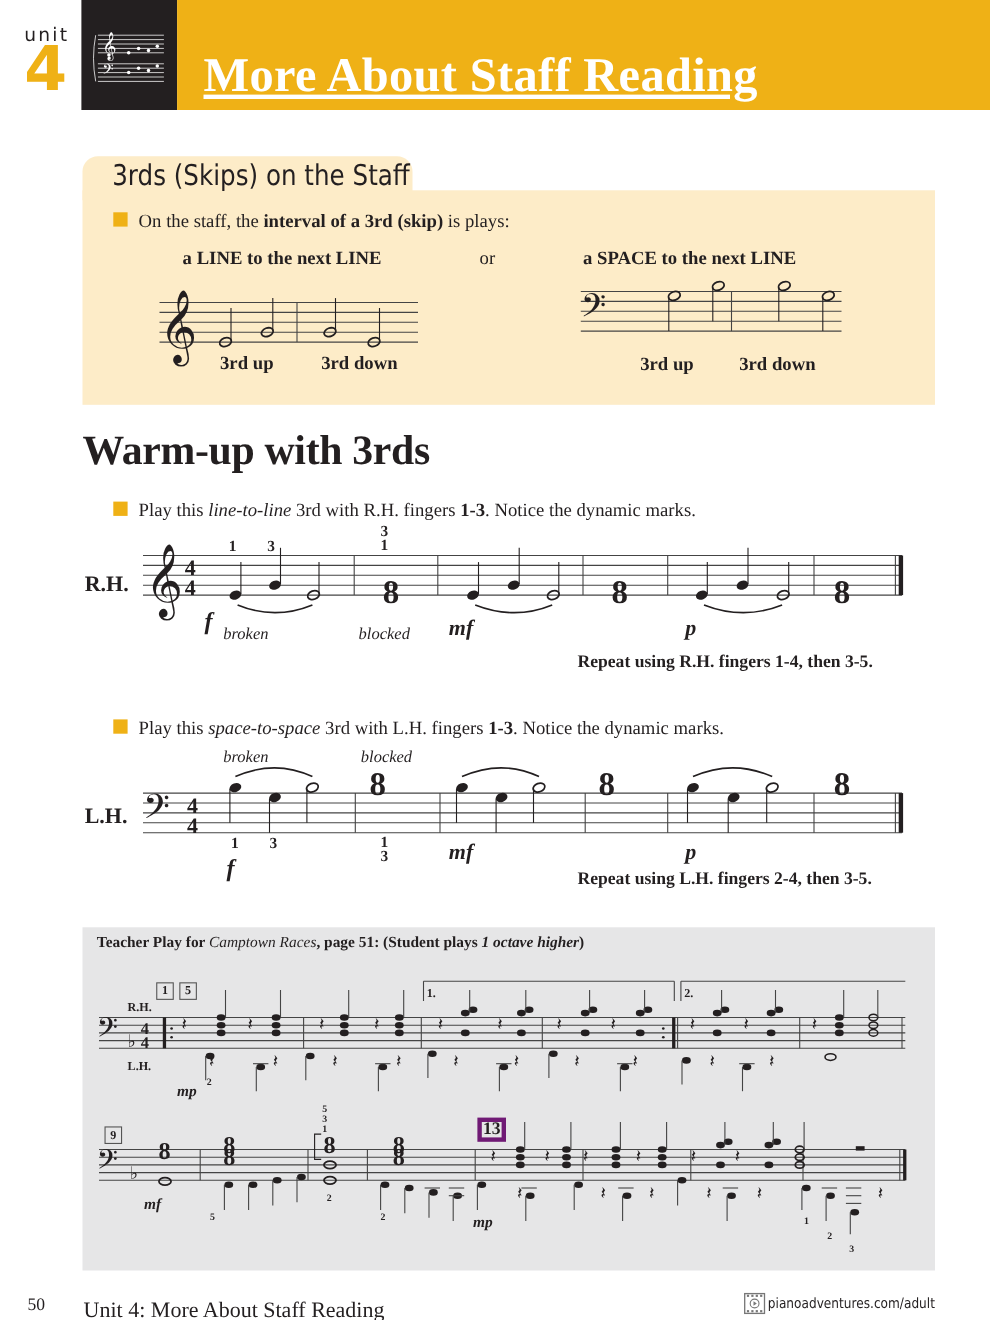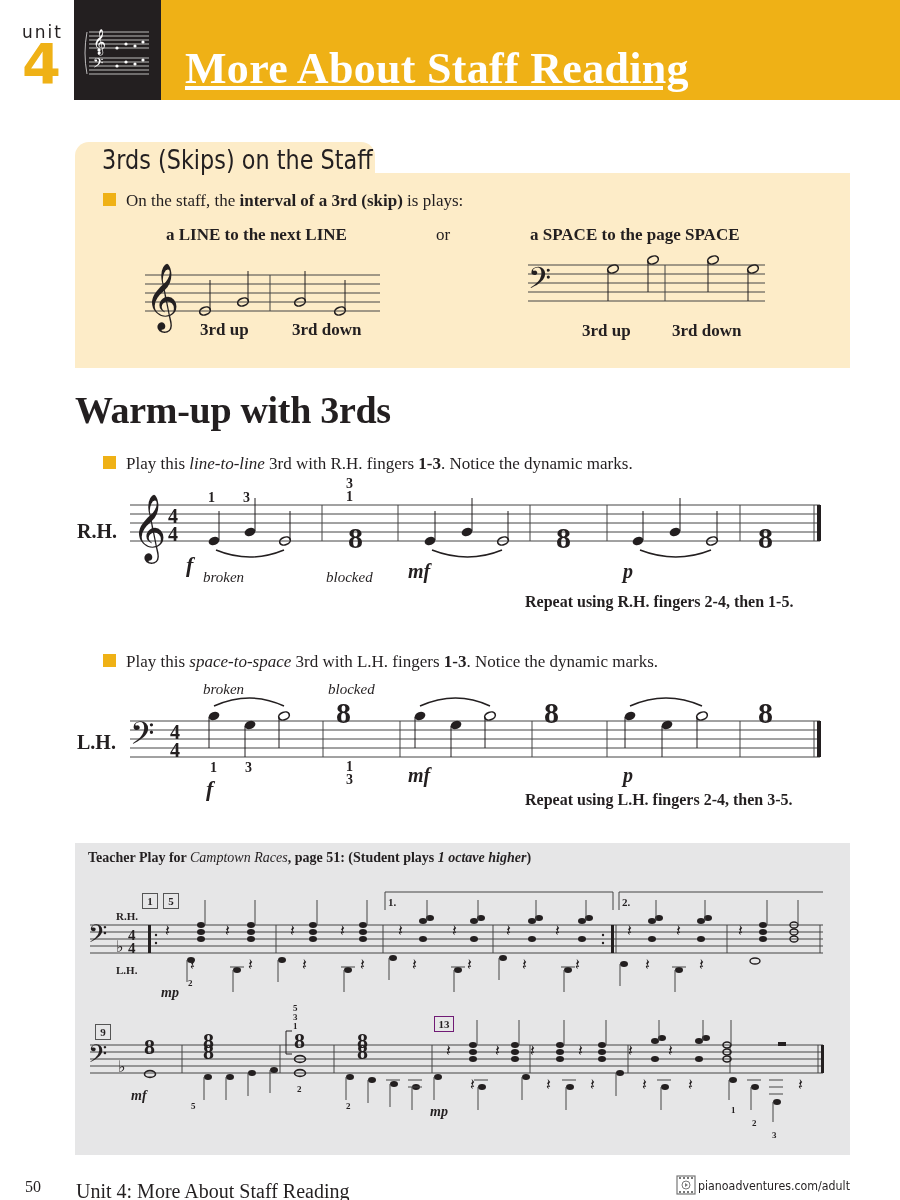--- a/index.html
+++ b/index.html
@@ -65,21 +65,21 @@
 
 <div class="abs box3rds"></div>
 <div class="abs tab"></div>
 <div class="abs tab-title">3rds (Skips) on the Staff</div>
 
 <div class="abs txt" style="left:103px;top:191px;">
   <span class="bullet" style="margin-right:10px;"></span><span>On the staff, the </span><span class="bold">interval of a 3rd (skip)</span><span> is plays:</span>
 </div>
 <div class="abs txt bold" style="left:166px;top:225px;">a LINE to the next LINE</div>
 <div class="abs txt" style="left:436px;top:225px;">or</div>
-<div class="abs txt bold" style="left:530px;top:225px;">a SPACE to the page SPACE</div>
+<div class="abs txt bold" style="left:530px;top:225px;">a SPACE to the next LINE</div>
 
 <svg style="left:140px;top:250px;" width="250" height="80" viewBox="0 0 250 80">
   <g stroke="#444" stroke-width="1">
     <line x1="5" y1="25" x2="240" y2="25"></line>
       <line x1="5" y1="34" x2="240" y2="34"></line>
       <line x1="5" y1="43" x2="240" y2="43"></line>
       <line x1="5" y1="52" x2="240" y2="52"></line>
       <line x1="5" y1="61" x2="240" y2="61"></line>
     <line x1="130" y1="25" x2="130" y2="61"></line>
   </g>
@@ -189,21 +189,21 @@
 <div class="abs bold" style="left:243px;top:490px;font-size:14px;">3</div>
 <div class="abs bold" style="left:346px;top:477px;font-size:14px;line-height:13px;text-align:center;">
     <div>3</div>
     <div>1</div>
   </div>
 <div class="abs bold ital" style="left:186px;top:552px;font-size:22px;">f</div>
 <div class="abs ital" style="left:203px;top:569px;font-size:15px;">broken</div>
 <div class="abs ital" style="left:326px;top:569px;font-size:15px;">blocked</div>
 <div class="abs bold ital" style="left:408px;top:560px;font-size:20px;">mf</div>
 <div class="abs bold ital" style="left:623px;top:560px;font-size:20px;">p</div>
-<div class="abs txt bold" style="left:525px;top:593px;font-size:16px;">Repeat using R.H. fingers 2-4, then 1-5.</div>
+<div class="abs txt bold" style="left:525px;top:593px;font-size:16px;">Repeat using R.H. fingers 1-4, then 3-5.</div>
 
 <div class="abs txt" style="left:103px;top:652px;">
   <span class="bullet" style="margin-right:10px;"></span><span>Play this </span><span class="ital">space-to-space</span><span> 3rd with L.H. fingers </span><span class="bold">1-3</span><span>. Notice the dynamic marks.</span>
 </div>
 <div class="abs ital" style="left:203px;top:681px;font-size:15px;">broken</div>
 <div class="abs ital" style="left:328px;top:681px;font-size:15px;">blocked</div>
 <div class="abs hand" style="left:77px;top:731px;">L.H.</div>
 
 <svg style="left:130px;top:690px;" width="700" height="80" viewBox="0 0 700 80">
   <g stroke="#444" stroke-width="1">
@@ -410,21 +410,21 @@
       <line x1="251" y1="77" x2="265" y2="77"></line>
       <line x1="361" y1="77" x2="375" y2="77"></line>
       <line x1="471" y1="77" x2="485" y2="77"></line>
       <line x1="582" y1="77" x2="596" y2="77"></line>
   </g>
 </svg>
 <div class="abs bold" style="left:188px;top:978px;font-size:9px;">2</div>
 <div class="abs bold ital" style="left:161px;top:985px;font-size:14px;">mp</div>
 
 <div class="abs bold" style="left:95px;top:1024px;width:14px;height:14px;border:1px solid #555;font-size:11px;text-align:center;line-height:14px;">9</div>
-<div class="abs bold" style="left:434px;top:1016px;width:18px;height:14px;border:1px solid #701a75;font-size:11px;text-align:center;line-height:14px;">13</div>
+<div class="abs bold" style="left:434px;top:1016px;width:18px;height:14px;border:4px solid #701a75;font-size:16px;text-align:center;line-height:14px;">13</div>
 <svg style="left:90px;top:1030px;" width="740" height="100" viewBox="0 0 740 100">
   <g stroke="#444" stroke-width="1">
     <line x1="0" y1="15" x2="733" y2="15"></line>
       <line x1="0" y1="22" x2="733" y2="22"></line>
       <line x1="0" y1="29" x2="733" y2="29"></line>
       <line x1="0" y1="36" x2="733" y2="36"></line>
       <line x1="0" y1="43" x2="733" y2="43"></line>
     <line x1="92" y1="15" x2="92" y2="43"></line>
       <line x1="190" y1="15" x2="190" y2="43"></line>
       <line x1="244" y1="15" x2="244" y2="43"></line>

